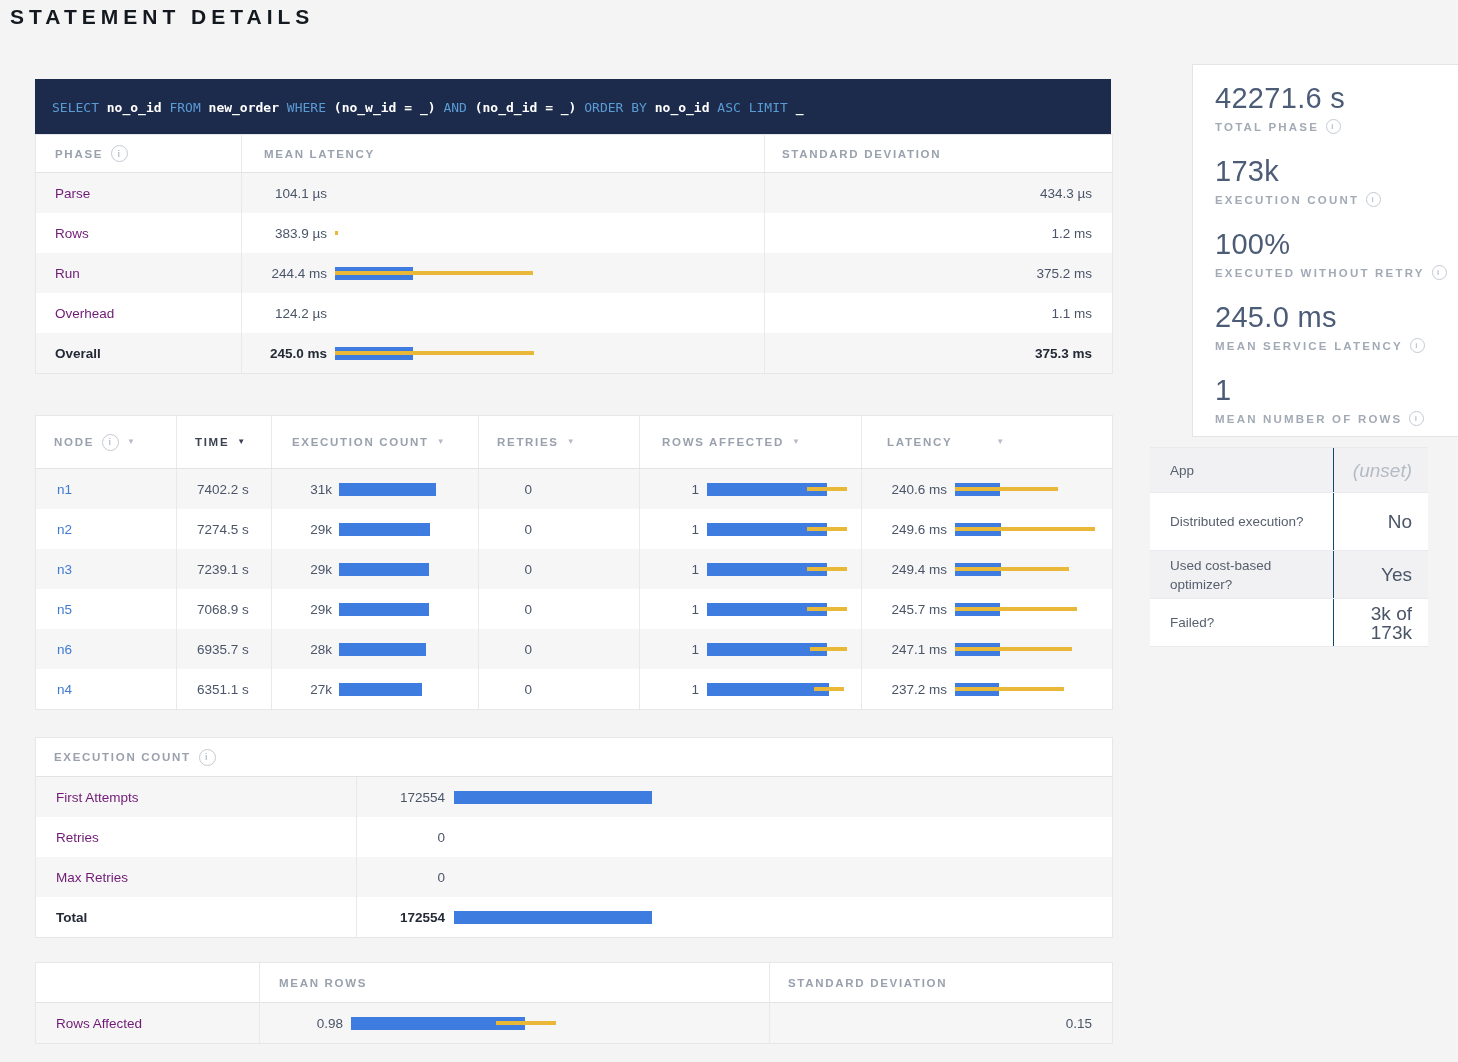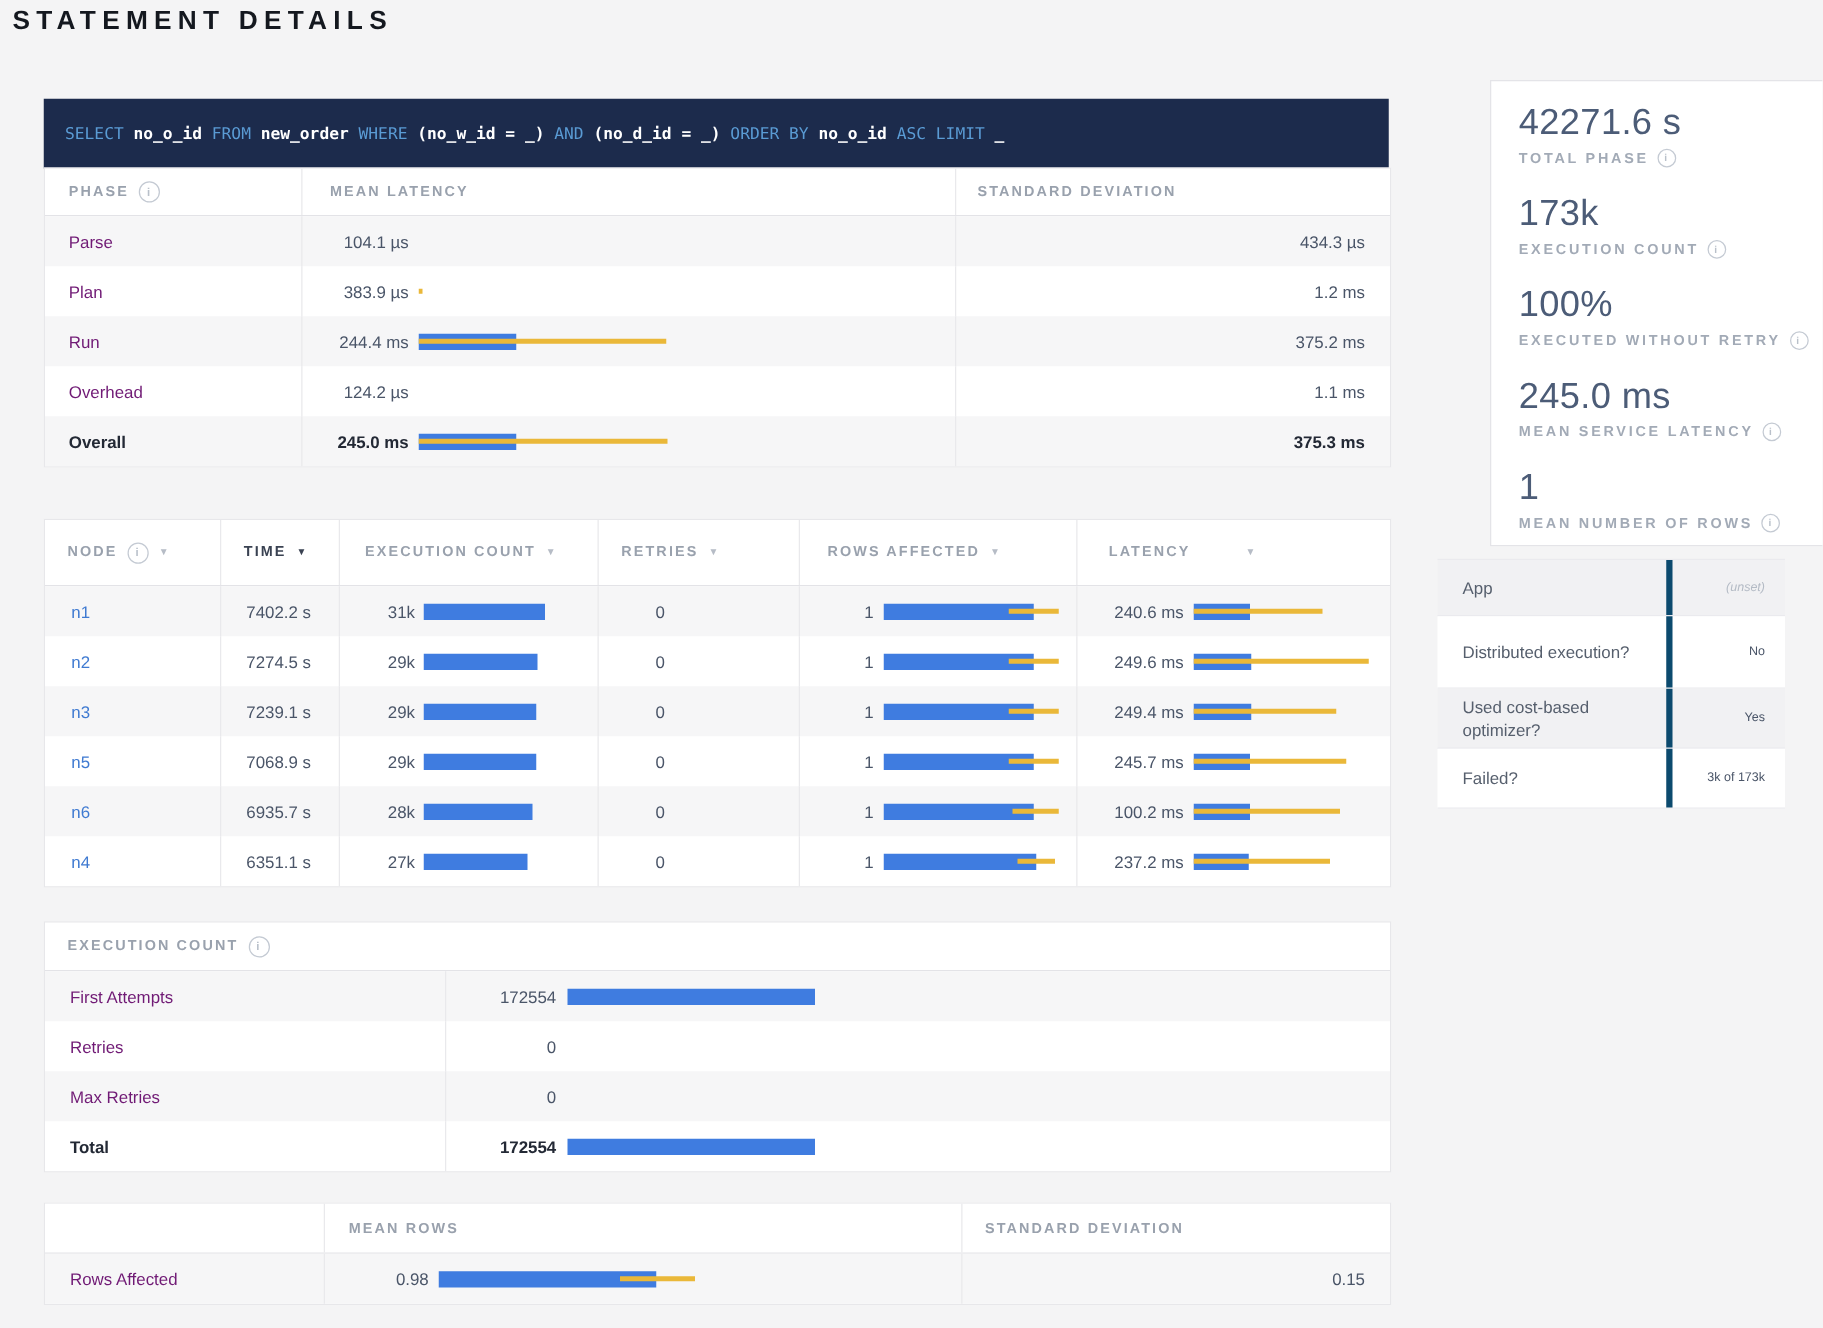--- a/index.html
+++ b/index.html
@@ -119,22 +119,22 @@
   }
   .stat-label .icirc{width:13px;height:13px;font-size:8px;}
 
   
   .dettbl{position:absolute;left:1150px;top:447px;width:278px;border-top:1px solid #eaeaee;box-sizing:border-box;}
   .drow{display:flex;align-items:stretch;border-bottom:1px solid #eaeaee;box-sizing:border-box;background:#fff;}
   .drow.alt{background:#f1f1f3;}
   .h45{height:45px;} .h58{height:58px;} .h60{height:48px;}
   .dlabel{width:183px;flex:none;box-sizing:border-box;padding:0 14px 0 20px;
     display:flex;align-items:center;font-size:13.5px;color:#565f6d;line-height:19px;}
-  .dval{flex:1;border-left:5px solid #0c4a6e;display:flex;align-items:center;justify-content:flex-end;
-    text-align:right;padding-right:16px;font-size:10px;color:#4a5568;line-height:19px;}
+  .dval{flex:1;border-left:1px solid #0c4a6e;display:flex;align-items:center;justify-content:flex-end;
+    text-align:right;padding-right:16px;font-size:19px;color:#4a5568;line-height:19px;}
   .dval.muted{font-style:italic;color:#b4bbc5;}
 </style>
 </head>
 <body>
 
 <h1 class="page-title">STATEMENT DETAILS</h1>
 
 <div class="querybar">
   <code class="sql"><span class="kw">SELECT</span> <span class="id">no_o_id</span> <span class="kw">FROM</span> <span class="id">new_order</span> <span class="kw">WHERE</span> <span class="id">(no_w_id = _)</span> <span class="kw">AND</span> <span class="id">(no_d_id = _)</span> <span class="kw">ORDER BY</span> <span class="id">no_o_id</span> <span class="kw">ASC</span> <span class="kw">LIMIT</span> <span class="id">_</span></code>
 </div>
@@ -158,21 +158,21 @@
         <span class="rowlabel">Parse</span>
       </div>
     <div class="cell c-mean bl">
         <span class="num">104.1 µs</span>
       <div class="barbox bb-mean"></div>
       </div>
     <div class="cell c-std bl vals">434.3 µs</div>
   </div>
   <div class="trow">
     <div class="cell c-phase">
-        <span class="rowlabel">Plan</span>
+        <span class="rowlabel">Rows</span>
       </div>
     <div class="cell c-mean bl">
         <span class="num">383.9 µs</span>
       <div class="barbox bb-mean">
           <div class="bline" style="left: 0px; width: 3px;"></div>
         </div>
       </div>
     <div class="cell c-std bl vals">1.2 ms</div>
   </div>
   <div class="trow alt">
@@ -373,21 +373,21 @@
         <span class="num nw-ret">0</span>
       </div>
     <div class="cell n-rows bl">
         <span class="num nw-rows">1</span>
       <div class="barbox bb-rows">
           <div class="bfill" style="width: 120px;"></div>
           <div class="bline" style="left: 103px; width: 37px;"></div>
         </div>
       </div>
     <div class="cell n-lat bl">
-        <span class="num nw-lat">100.2 ms</span>
+        <span class="num nw-lat">247.1 ms</span>
       <div class="barbox bb-lat">
           <div class="bfill" style="width: 45px;"></div>
           <div class="bline" style="left: 0px; width: 117px;"></div>
         </div>
       </div>
   </div>
   <div class="trow">
     <div class="cell n-node">
         <span class="nodelink">n4</span>
       </div>

